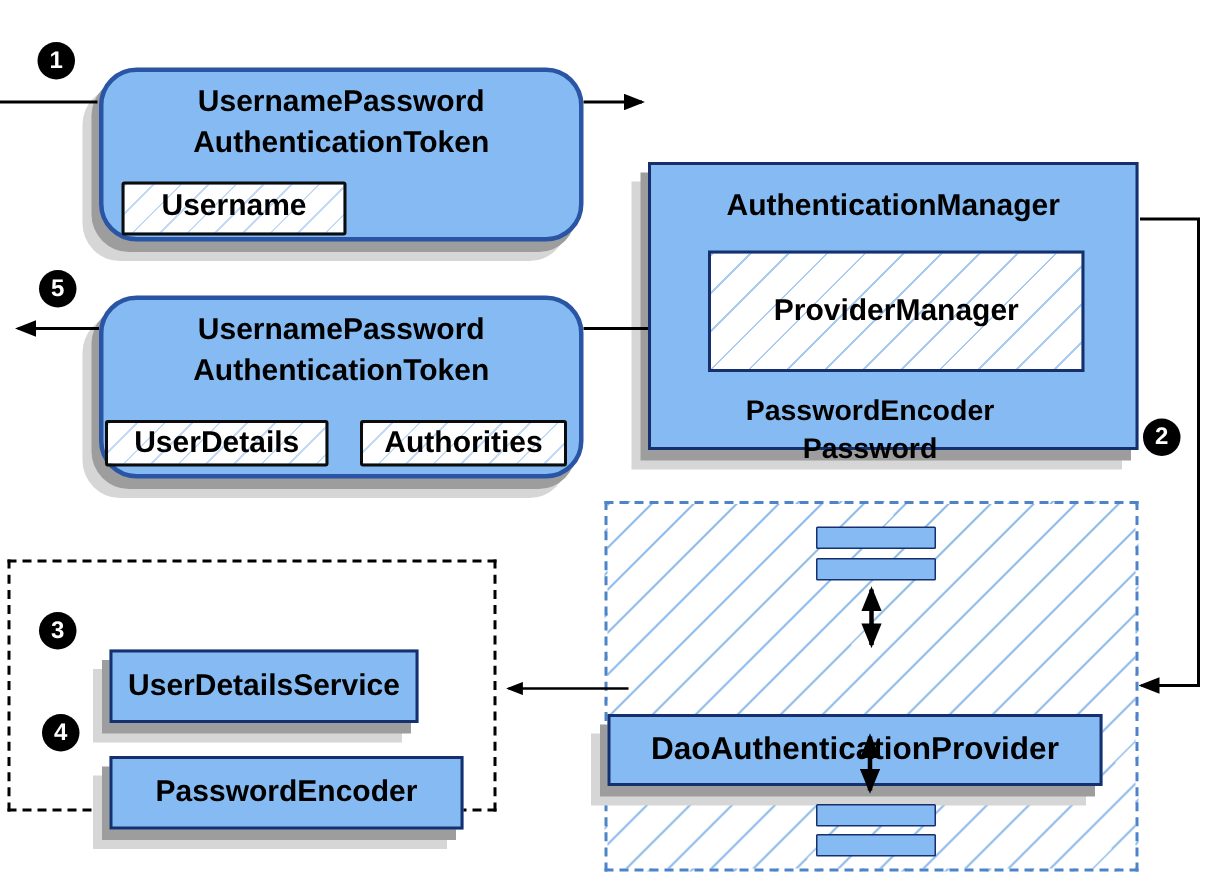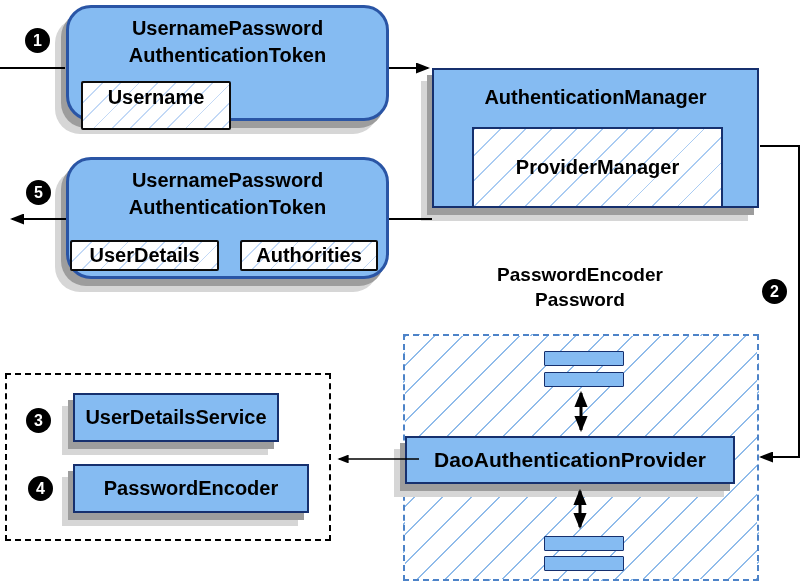--- a/index.html
+++ b/index.html
@@ -8,21 +8,21 @@
     width:803px;height:584px;
     background:#ffffff;
     font-family:"Liberation Sans", sans-serif;
     font-weight:bold;
     color:#000000;
     overflow:hidden;
   }
   .connectors{position:absolute;left:0;top:0;width:803px;height:584px;z-index:5;pointer-events:none;}
   .node{position:absolute;box-sizing:border-box;z-index:2;}
   .blue{background:#85BBF2;}
-  .shadow{box-shadow:-5px 7px 0 #9d9d9d, -11px 13px 0 #d6d6d6;}
+  .shadow{box-shadow:-5px 7px 0 #9d9d9d, -11px 13px 0 #d6d6d6;margin-top:40px;}
   .rounded{border:3px solid #2A55A5;border-radius:25px;}
   .rect{border:2px solid #16306E;}
   .token-title{margin-top:7px;text-align:center;font-size:20px;line-height:27px;}
   .fields{position:absolute;left:0;top:0;width:100%;height:100%;}
   .field{
     position:absolute;box-sizing:border-box;
     border:2px solid #0c0c0c;border-radius:2px;
     background:repeating-linear-gradient(135deg,#c3d9f6 0px,#c3d9f6 1.2px,#ffffff 1.2px,#ffffff 13px);
     text-align:center;font-size:20px;line-height:28px;
   }
@@ -100,25 +100,25 @@
   <div class="badge" style="left:26px;top:408px;">3</div>
   <div class="badge" style="left:28px;top:476px;">4</div>
   <div class="badge" style="left:26px;top:180px;">5</div>
 
   <div class="node blue rounded shadow" style="left:66px;top:5px;width:323px;height:116px;">
     <div class="token-title">
       <div>UsernamePassword</div>
       <div>AuthenticationToken</div>
     </div>
     <div class="fields">
-      <div class="field" style="left:12px;top:73px;width:150px;height:49px;">Username</div>
+      <div class="field" style="left:12px;top:73px;width:150px;height:36px;">Username</div>
     </div>
   </div>
 
-  <div class="node blue rect shadow" style="left:432px;top:68px;width:327px;height:140px;">
+  <div class="node blue rect shadow" style="left:432px;top:68px;width:327px;height:192px;">
     <div class="title-center" style="margin-top:16px;">AuthenticationManager</div>
     <div class="hatch-inner" style="left:38px;top:57px;width:251px;height:81px;">
       <span>ProviderManager</span>
     </div>
   </div>
 
   <div class="node blue rounded shadow" style="left:66px;top:157px;width:323px;height:122px;">
     <div class="token-title">
       <div>UsernamePassword</div>
       <div>AuthenticationToken</div>

